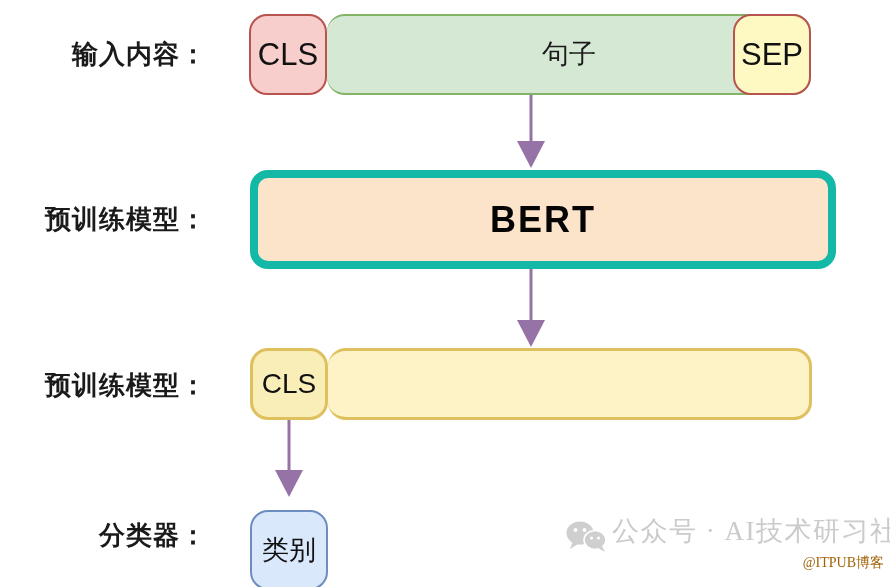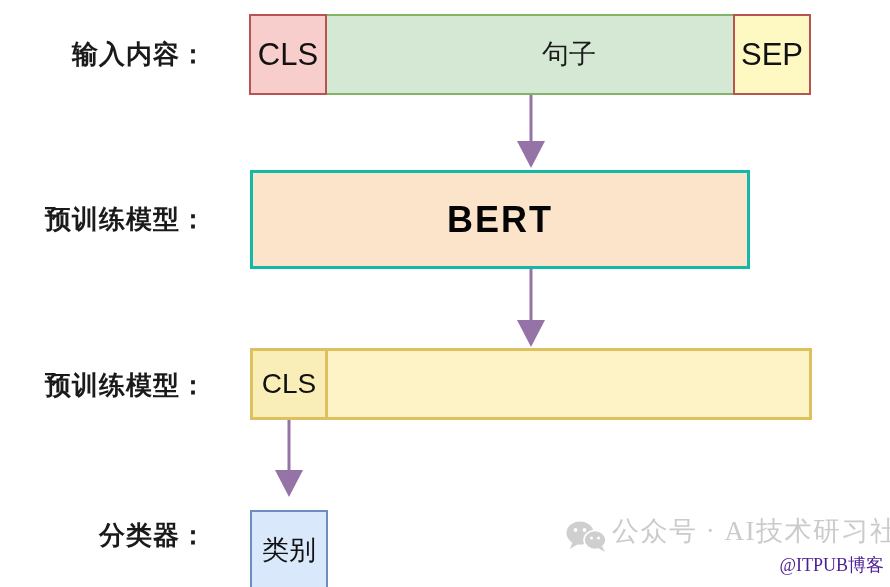--- a/index.html
+++ b/index.html
@@ -36,20 +36,21 @@
   #lbl-clf     { left: 0; width: 207px; top: 524px; font-family: Liberation Mono, monospace; }
 
   
   .box {
     position: absolute;
     box-sizing: border-box;
     display: flex;
     align-items: center;
     justify-content: center;
     line-height: 1;
+    border-radius: 18px;
   }
 
   
   .box-cls-input {
     left: 249px; top: 14px; width: 78px; height: 81px;
     background: #f8cecc;
     border: 2px solid #b85450;
     font-size: 31px;
     color: #111111;
   }
@@ -65,23 +66,23 @@
   .box-sep {
     left: 733px; top: 14px; width: 78px; height: 81px;
     background: #fef9c3;
     border: 2px solid #b85450;
     font-size: 31px;
     color: #111111;
   }
 
   
   .box-bert {
-    left: 250px; top: 170px; width: 500px; height: 99px;
+    left: 250px; top: 170px; width: 586px; height: 99px;
     background: #fce4cb;
-    border: 3px solid #14b8a6;
+    border: 8px solid #14b8a6;
     font-size: 36px;
     font-weight: 700;
     letter-spacing: 2px;
     color: #050505;
   }
 
   
   .box-cls-encode {
     left: 250px; top: 348px; width: 78px; height: 72px;
     background: #faeeb8;
@@ -130,22 +131,22 @@
     font-size: 27px;
     letter-spacing: 1.5px;
     color: #cbcbcb;
     white-space: nowrap;
     line-height: 1;
   }
   #wm-sub {
     position: absolute;
     right: 2px;
     top: 40px;
-    font-size: 18px;
-    color: #4c1d95;
+    font-size: 14px;
+    color: #a16207;
     white-space: nowrap;
     line-height: 1;
   }
   #wm-logo {
     position: absolute;
     left: 0px;
     top: 4px;
     width: 42px;
     height: 32px;
   }

